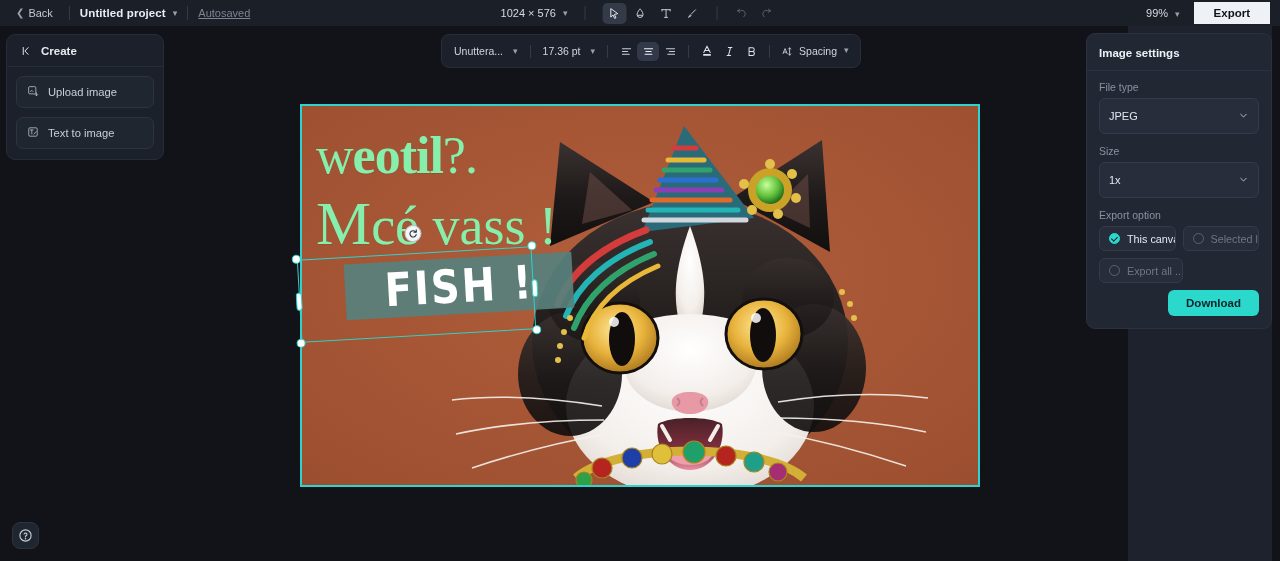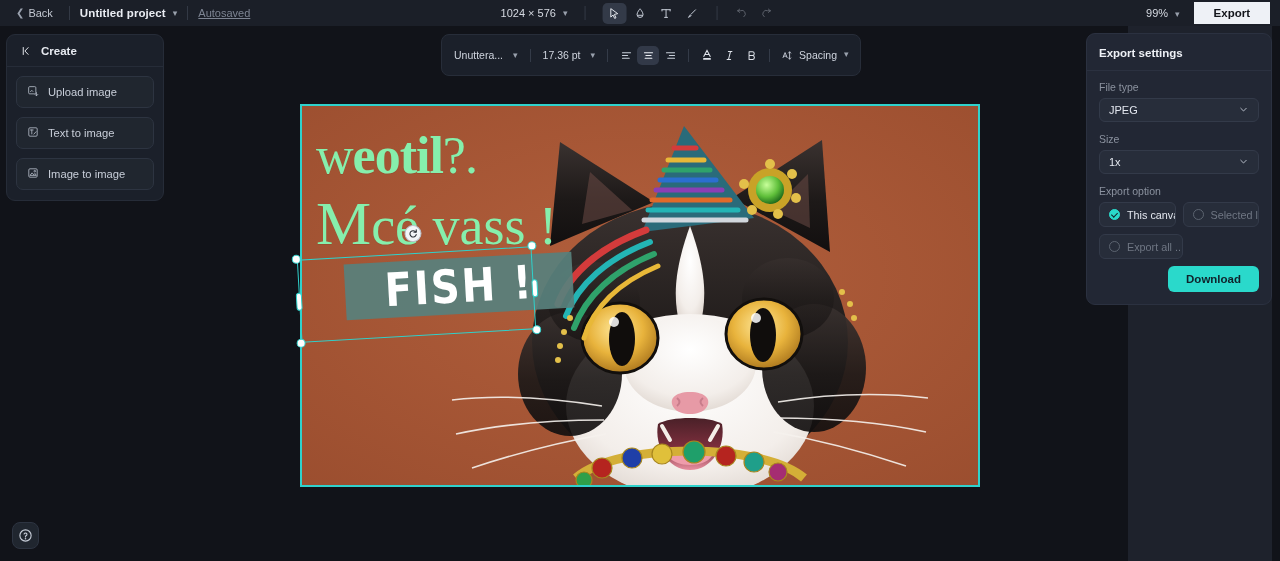--- a/index.html
+++ b/index.html
@@ -67,21 +67,21 @@
   .lp-item {
     display: flex; align-items: center; gap: 9px;
     margin: 9px 9px 0 9px; padding: 8px 10px;
     background: #20262f; border: 1px solid #2d3441; border-radius: 7px;
     color: #c9cfda; font-size: 11.2px; cursor: pointer;
   }
   .lp-item svg { flex: none; }
 
   
   .text-toolbar {
-    position: absolute; left: 441px; top: 34px; height: 42px;
+    position: absolute; left: 441px; top: 34px; height: 34px;
     background: #1b202a; border: 1px solid #272d39; border-radius: 8px;
     display: flex; align-items: center; padding: 0 7px; gap: 0;
   }
   .tt-select {
     display: flex; align-items: center; color: #cfd4de; font-size: 10.5px;
     padding: 3px 5px; cursor: pointer; white-space: nowrap;
   }
   .tt-select .caret { margin-left: 10px; }
   .tt-div { width: 1px; height: 13px; background: #343b48; margin: 0 7px; }
   .tt-btn {
@@ -101,21 +101,21 @@
   .export-pop {
     position: absolute; right: 8px; top: 33px; width: 186px;
     background: #222734; border: 1px solid #2b3140; border-radius: 9px;
     overflow: hidden;
   }
   .ep-head { padding: 9px 12px; border-bottom: 1px solid #2b3140; }
   .ep-title { color: #eef1f6; font-size: 11.5px; font-weight: bold; }
   .ep-body { padding: 10px 12px 12px 12px; }
   .ep-label { color: #8b929f; font-size: 10.5px; margin-bottom: 5px; }
   .ep-select {
-    height: 24px; background: #272d3a; border: 1px solid #333a49; border-radius: 6px;
+    height: 36px; background: #272d3a; border: 1px solid #333a49; border-radius: 6px;
     display: flex; align-items: center; justify-content: space-between;
     padding: 0 9px; color: #e3e7ef; font-size: 11px; cursor: pointer;
     margin-bottom: 11px;
   }
   .ep-opt-row { display: flex; gap: 7px; margin-bottom: 7px; }
   .ep-opt {
     flex: 1; height: 25px; background: #272d3a; border: 1px solid #333a49;
     border-radius: 6px; display: flex; align-items: center; gap: 7px;
     padding: 0 9px; font-size: 10.8px; color: #e3e7ef; cursor: pointer;
     overflow: hidden; white-space: nowrap;
@@ -290,30 +290,20 @@
       <span>
         <svg width="12" height="12" viewBox="0 0 16 16">
             <rect x="2.4" y="2.4" width="11.2" height="11.2" rx="1.5" fill="none" stroke="#b6bdc9" stroke-width="1.1"></rect>
             <path d="M4.6 5.3 L8.2 5.3 M6.4 5.3 L6.4 10.6" stroke="#b6bdc9" stroke-width="1.1" stroke-linecap="round"></path>
             <path d="M9.2 10.8 L12.1 7.6" stroke="#b6bdc9" stroke-width="1.1" stroke-linecap="round"></path>
           </svg>
       </span>
       <span>Text to image</span>
     </div>
 
-    <div class="lp-item">
-      <span>
-        <svg width="12" height="12" viewBox="0 0 16 16">
-            <rect x="2.4" y="2.4" width="11.2" height="11.2" rx="1.5" fill="none" stroke="#b6bdc9" stroke-width="1.1"></rect>
-            <path d="M4 11.2 L6.8 7.8 L9 10.4 L10.6 8.6 L12.4 11.2 Z" fill="none" stroke="#b6bdc9" stroke-width="1.1" stroke-linejoin="round"></path>
-            <circle cx="10.4" cy="5.6" r="1.1" fill="none" stroke="#b6bdc9" stroke-width="1.1"></circle>
-          </svg>
-      </span>
-      <span>Image to image</span>
-    </div>
   </div>
 
   <div class="text-toolbar">
     <div class="tt-select">
       <span>Unuttera...</span>
       <span class="caret">▾</span>
     </div>
     <div class="tt-div"></div>
     <div class="tt-select">
       <span>17.36 pt</span>
@@ -528,21 +518,21 @@
     <div class="rot-handle">
       <svg width="11" height="11" viewBox="0 0 16 16">
           <path d="M12.2 6.2 A4.6 4.6 0 1 0 12.6 9.6" stroke="#2b3038" stroke-width="1.6" fill="none" stroke-linecap="round"></path>
           <path d="M9.6 6 L13 6 L13 2.7" stroke="#2b3038" stroke-width="1.6" fill="none" stroke-linecap="round" stroke-linejoin="round"></path>
         </svg>
     </div>
   </div>
 
   <div class="export-pop">
     <div class="ep-head">
-      <span class="ep-title">Export settings</span>
+      <span class="ep-title">Image settings</span>
     </div>
     <div class="ep-body">
 
       <div class="ep-label">File type</div>
       <div class="ep-select">
         <span>JPEG</span>
         <span>
           <svg width="11" height="11" viewBox="0 0 16 16">
               <path d="M4 6.2 L8 10.2 L12 6.2" stroke="#b9c0cb" stroke-width="1.4" fill="none" stroke-linecap="round" stroke-linejoin="round"></path>
             </svg>

